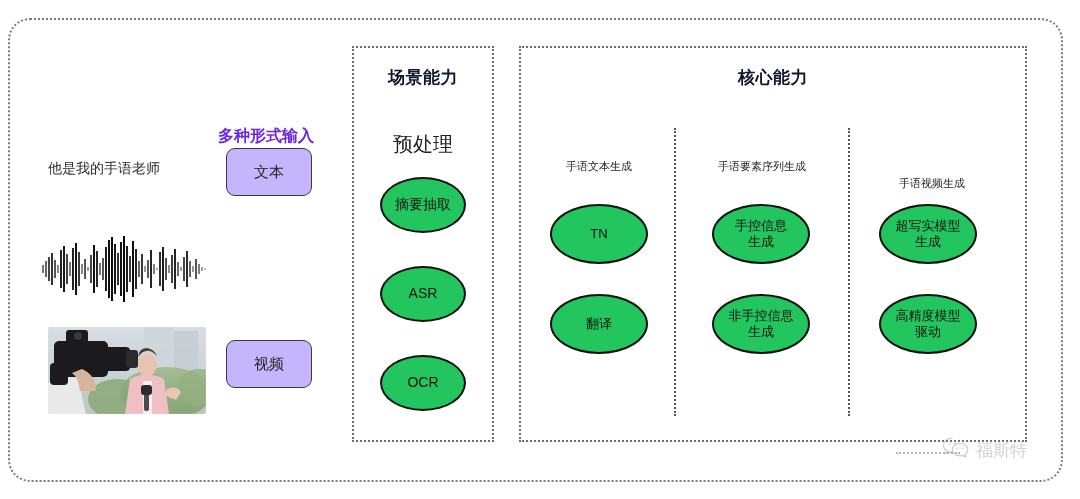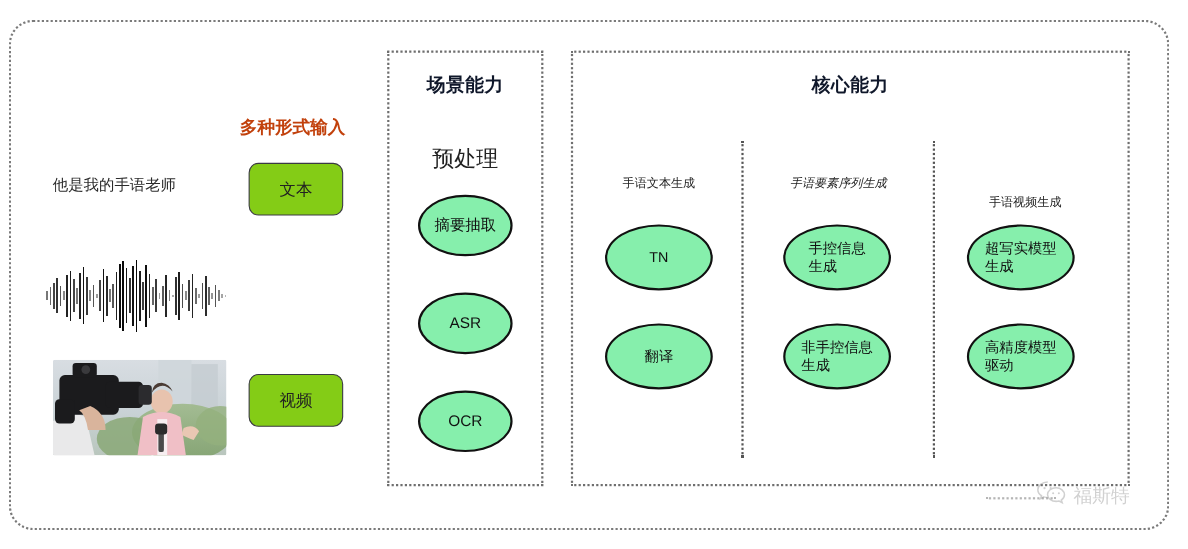--- a/index.html
+++ b/index.html
@@ -60,56 +60,57 @@
     position: absolute;
     font-size: 11px;
     color: #222222;
     text-align: center;
     white-space: nowrap;
   }
   .input-heading {
     position: absolute;
     font-weight: bold;
     font-size: 16px;
-    color: #c2410c;
-    white-space: nowrap;
+    color: #6d28d9;
+    white-space: nowrap;
+    margin-top: 20px;
   }
   .sample-sentence {
     position: absolute;
     font-size: 14px;
     color: #2b2b2b;
     white-space: nowrap;
   }
 
   
   .pill {
     position: absolute;
     width: 86px;
     height: 48px;
     border: 1.6px solid #3a3a42;
     border-radius: 9px;
-    background: #84cc16;
+    background: #c4b5fd;
     display: flex;
     align-items: center;
     justify-content: center;
     font-size: 15px;
     color: #222222;
     box-sizing: border-box;
   }
 
   
   .ellipse {
     position: absolute;
     border: 2.2px solid #111111;
     border-radius: 50%;
-    background: #86efac;
+    background: #22c55e;
     display: flex;
     align-items: center;
     justify-content: center;
-    text-align: left;
+    text-align: center;
     box-sizing: border-box;
     font-size: 13px;
     line-height: 1.25;
     color: #111111;
   }
   .ellipse.small { width: 86px; height: 56px; font-size: 14px; }
   .ellipse.wide  { width: 98px; height: 60px; }
 
   
   .v-divider {
@@ -303,21 +304,21 @@
 
   <div class="col-header" style="left:529px; top:159px; width:140px;">手语文本生成</div>
 
   <div class="ellipse wide" style="left:550px; top:204px;">
     <span>TN</span>
   </div>
   <div class="ellipse wide" style="left:550px; top:294px;">
     <span>翻译</span>
   </div>
 
-  <div class="col-header" style="left:686px; top:159px; width:152px;font-style:italic;">手语要素序列生成</div>
+  <div class="col-header" style="left:686px; top:159px; width:152px;">手语要素序列生成</div>
 
   <div class="ellipse wide" style="left:712px; top:204px;">
     <div>
       <div>手控信息</div>
       <div>生成</div>
     </div>
   </div>
   <div class="ellipse wide" style="left:712px; top:294px;">
     <div>
       <div>非手控信息</div>

